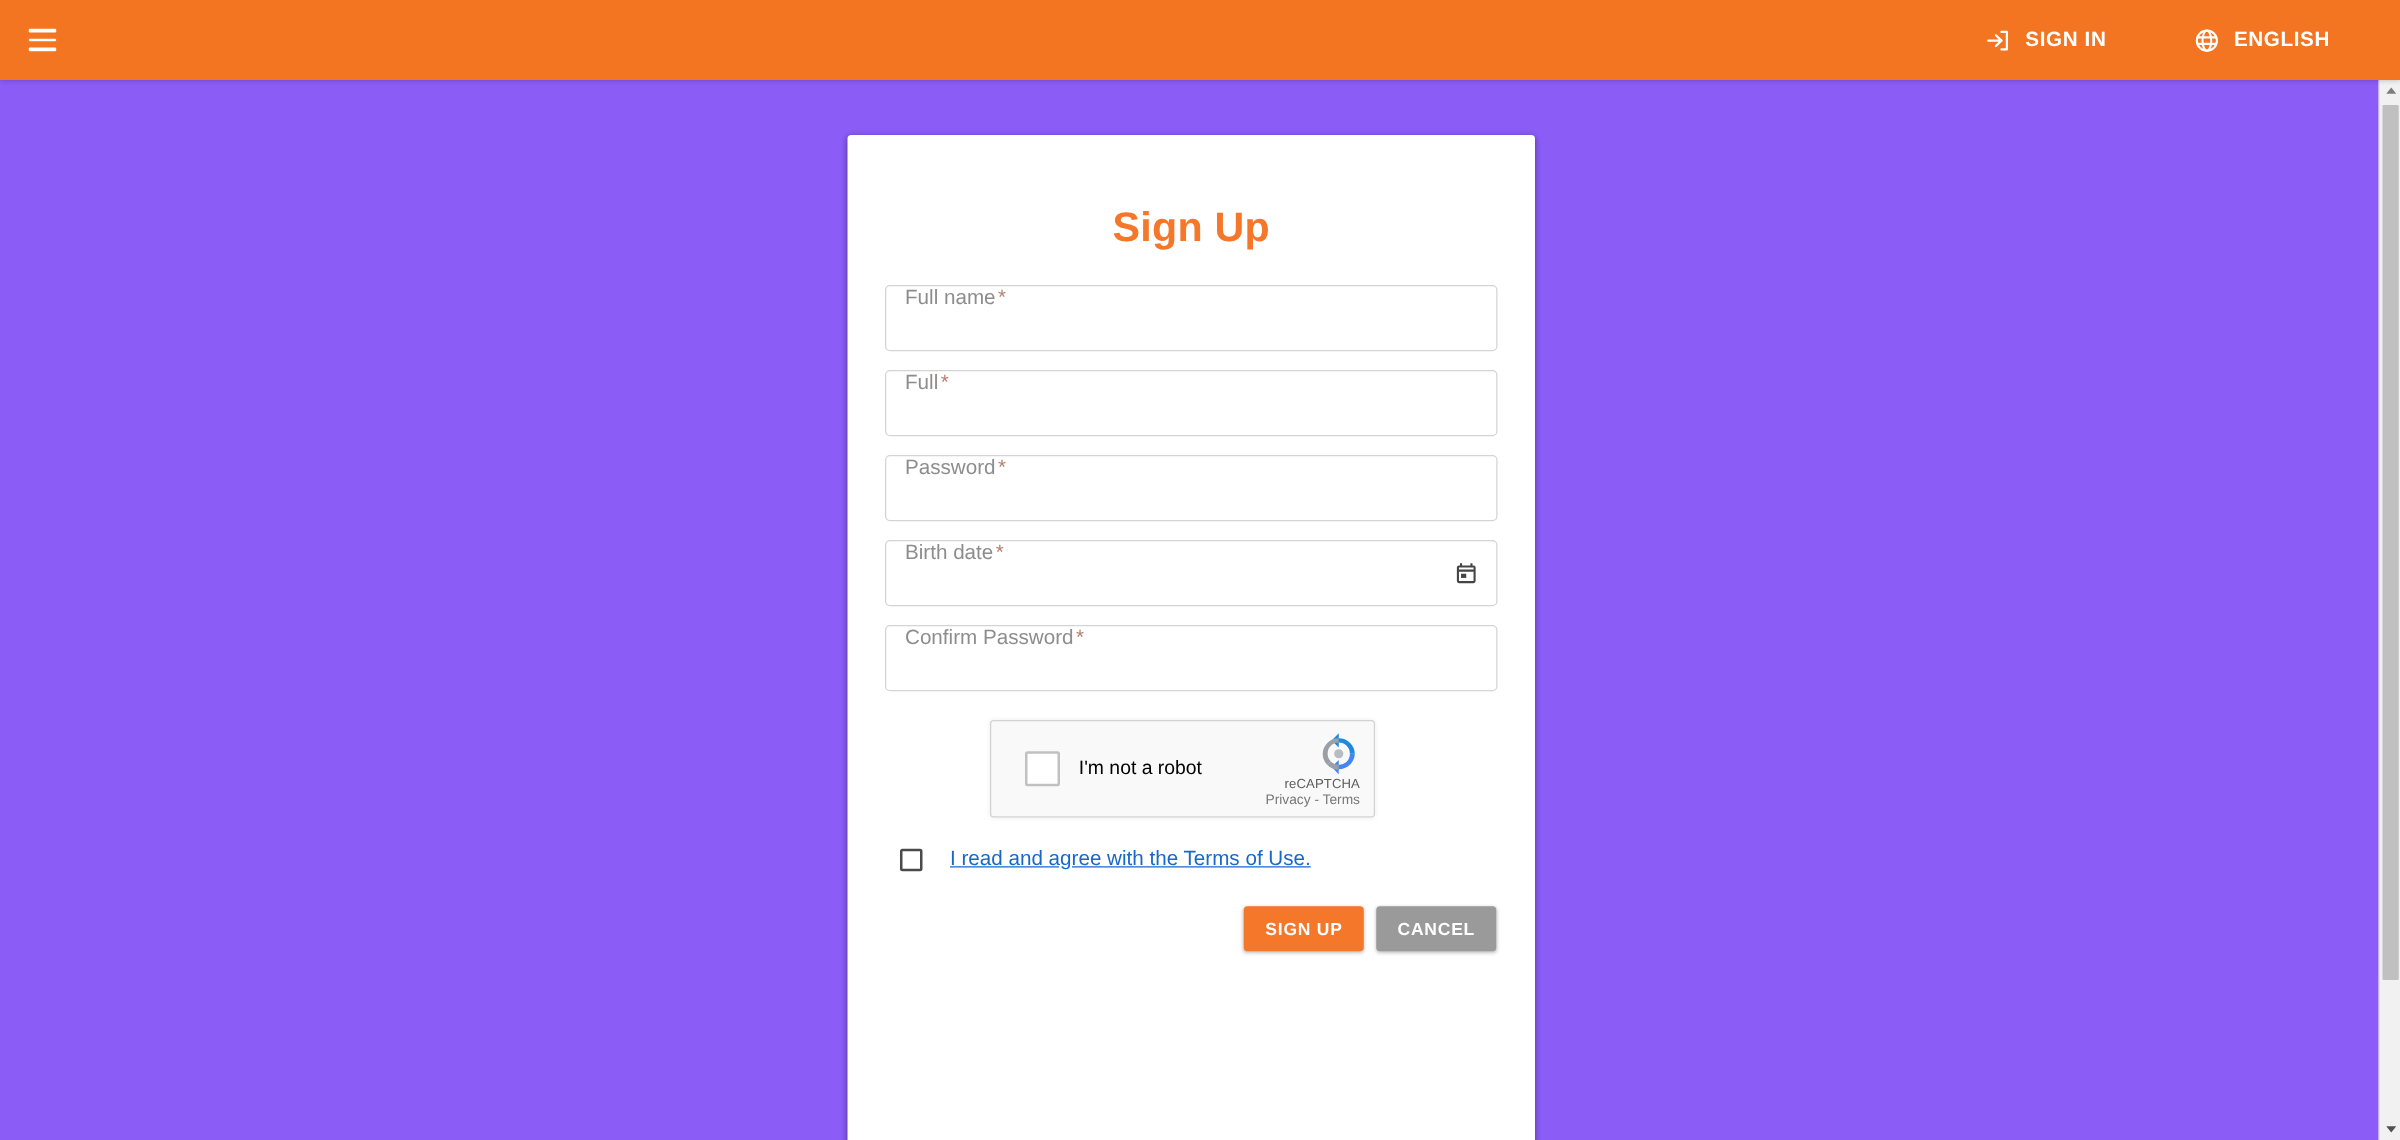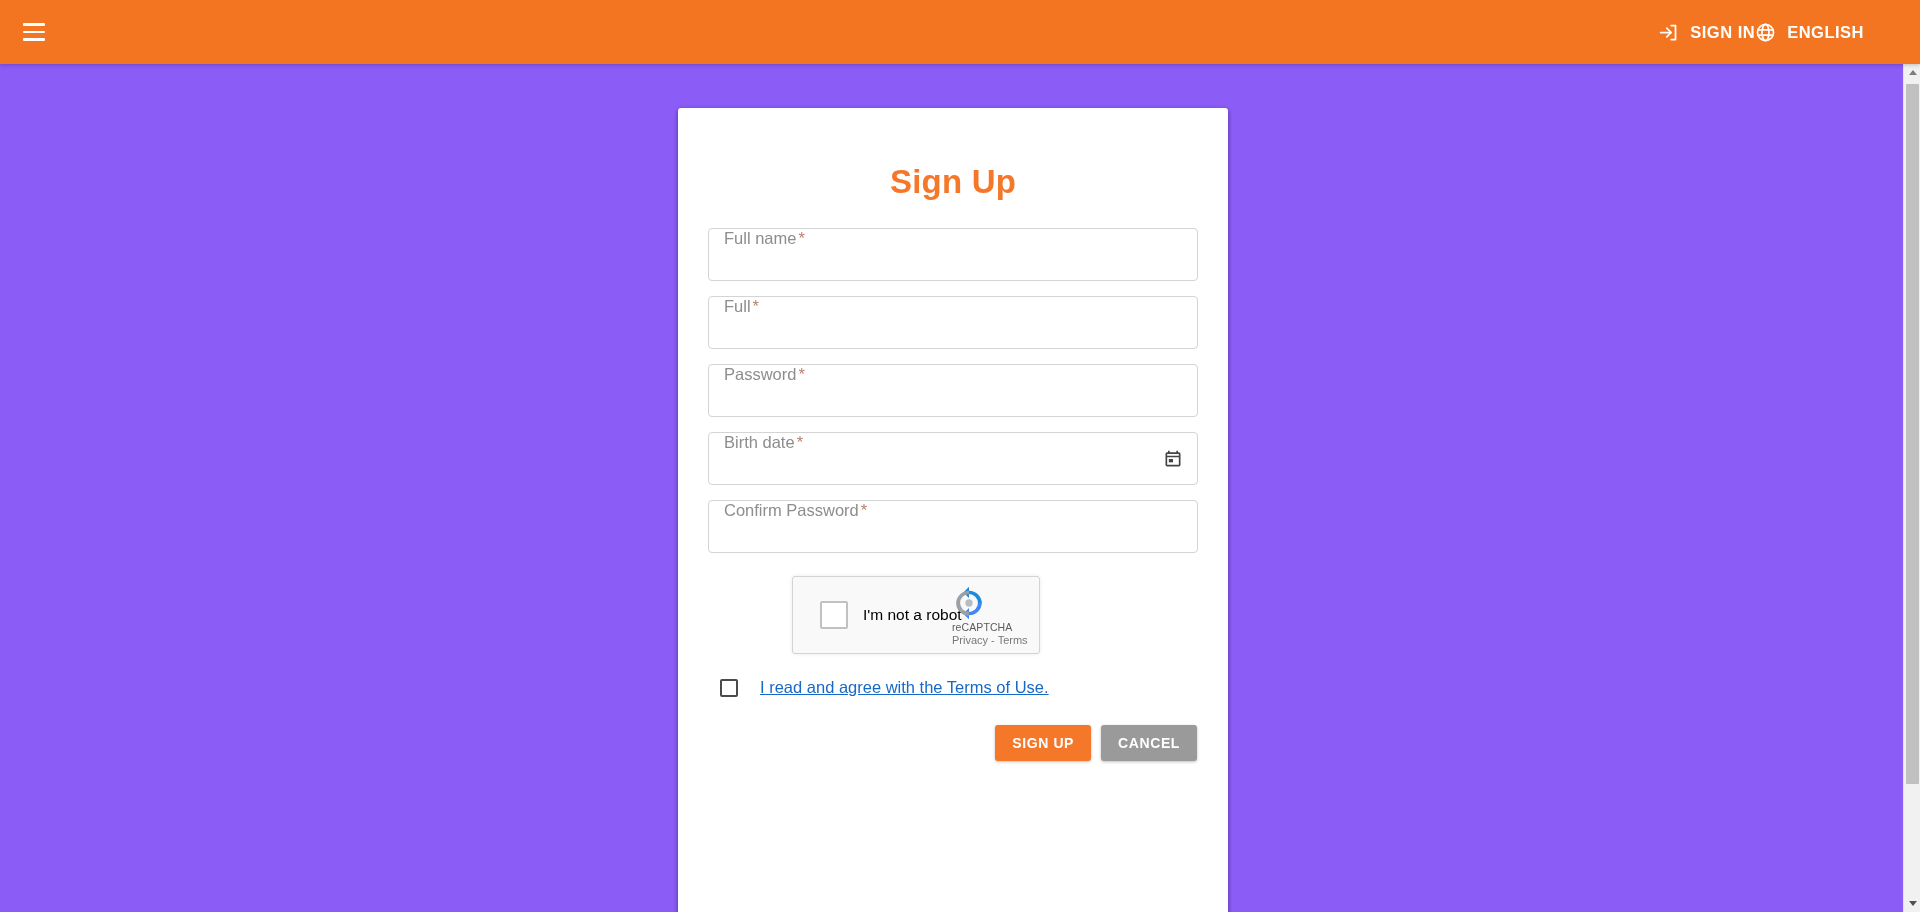--- a/index.html
+++ b/index.html
@@ -29,20 +29,21 @@
     cursor: pointer;
     border-radius: 50%;
   }
   .hamburger span {
     display: block; width: 22px; height: 2.5px;
     background: #ffffff; border-radius: 1px;
   }
   .appbar-spacer { flex: 1 1 auto; }
   .appbar-actions {
     display: flex; align-items: center;
+    gap: 70px;
     margin-right: 56px;
   }
   .appbar-action {
     display: flex; align-items: center; gap: 11px;
     color: #ffffff;
     font-size: 16.5px;
     font-weight: bold;
     letter-spacing: 0.5px;
     cursor: pointer;
     text-decoration: none;
@@ -108,21 +109,21 @@
     cursor: pointer;
     line-height: 0;
   }
 
   
   .recaptcha-row {
     margin-top: 23px;
     padding-left: 84px;
   }
   .recaptcha {
-    width: 248px; height: 78px;
+    width: 308px; height: 78px;
     background: #f9f9f9;
     border: 1px solid #d3d3d3;
     border-radius: 3px;
     box-shadow: 0 0 4px rgba(0,0,0,0.08);
     display: flex; align-items: center;
     position: relative;
   }
   .rc-box {
     width: 28px; height: 28px;
     margin-left: 27px;
@@ -135,21 +136,21 @@
   .rc-text {
     margin-left: 15px;
     font-size: 15.5px;
     color: #000000;
     font-family: "Liberation Sans", sans-serif;
   }
   .rc-brand {
     position: absolute;
     right: 11px; top: 9px;
     width: 76px;
-    text-align: left;
+    text-align: right;
   }
   .rc-brand-logo { height: 34px; }
   .rc-brand-name {
     font-size: 10.5px; color: #5b5b5b;
     letter-spacing: 0.1px; margin-top: 1px;
   }
   .rc-brand-links {
     font-size: 11px; color: #777777; margin-top: 1px;
   }
 

